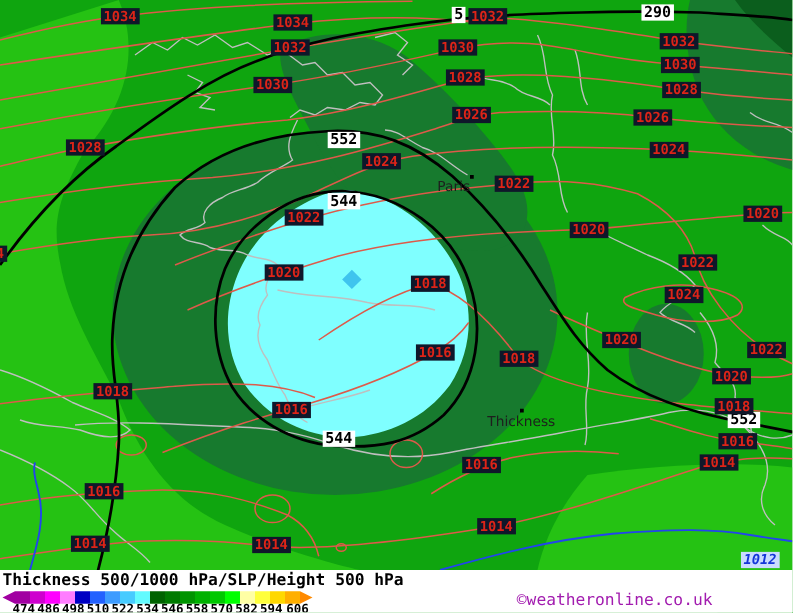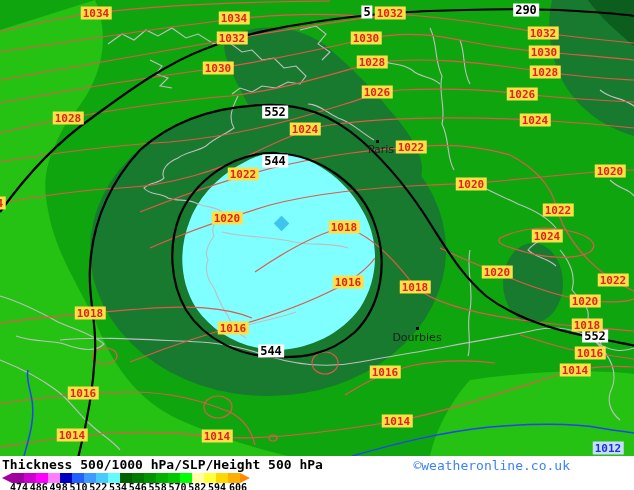--- a/index.html
+++ b/index.html
@@ -4,30 +4,30 @@
 <style>
   html,body{margin:0;padding:0;background:#ffffff;}
   #stage{position:relative;width:634px;height:490px;overflow:hidden;
          font-family:"DejaVu Sans Mono",monospace;background:#fff;}
   #map{position:absolute;left:0;top:0;width:634px;height:456px;overflow:hidden;}
   #map svg{position:absolute;left:0;top:0;}
   #labels{position:absolute;left:0;top:0;width:634px;height:456px;}
   .lab{position:absolute;transform:translate(-50%,-50%);
        font:bold 11px "DejaVu Sans Mono",monospace;line-height:13px;
        padding:0 2px;white-space:nowrap;}
-  .iso{background:#fde047;color:#DD2418;}
-  .blu{background:#C9DBFF;color:#1336D9;}
+  .iso{background:#0f172a;color:#DD2418;}
+  .blu{background:#C9DBFF;color:#1336D9;font-style:italic;}
   .hgt{background:#FFFFFF;color:#000000;font-size:12px;}
   .city{position:absolute;transform:translate(-50%,-50%);
         font:11px "DejaVu Sans",sans-serif;color:#1E1E1E;white-space:nowrap;}
   .citydot{position:absolute;width:3px;height:3px;background:#000;}
   #footer{position:absolute;left:0;top:456px;width:574px;height:34px;background:#fff;color:#000;}
   #f-title{position:absolute;left:2px;top:1px;font:bold 13px "DejaVu Sans Mono",monospace;}
   #f-time{position:absolute;right:3px;top:1px;font:bold 13px "DejaVu Sans Mono",monospace;}
-  #f-copy{position:absolute;right:4px;top:2px;font:13px "DejaVu Sans Mono",monospace;color:#3b82f6;margin-left:16px;}
+  #f-copy{position:absolute;right:4px;top:17px;font:13px "DejaVu Sans Mono",monospace;color:#a21caf;margin-left:16px;}
   #cbar{position:absolute;left:12px;top:17px;height:10px;display:flex;}
   #cbar .cell{width:12px;height:10px;}
   #cbar-arrow-l{position:absolute;left:2px;top:17px;width:0;height:0;
       border-top:5px solid transparent;border-bottom:5px solid transparent;
       border-right:10px solid #A100A1;}
   #cbar-arrow-r{position:absolute;left:240px;top:17px;width:0;height:0;
       border-top:5px solid transparent;border-bottom:5px solid transparent;
       border-left:10px solid #FF8A00;}
   .cnum{position:absolute;top:26px;font:bold 10px "DejaVu Sans Mono",monospace;color:#000;}
 </style>
@@ -154,23 +154,23 @@
         <span class="lab iso" style="left: 348px; top: 282px;">1016</span>
         <span class="lab iso" style="left: 83px; top: 393px;">1016</span>
         <span class="lab iso" style="left: 385px; top: 372px;">1016</span>
         <span class="lab iso" style="left: 590px; top: 353px;">1016</span>
         <span class="lab iso" style="left: 72px; top: 435px;">1014</span>
         <span class="lab iso" style="left: 217px; top: 436px;">1014</span>
         <span class="lab iso" style="left: 397px; top: 421px;">1014</span>
         <span class="lab iso" style="left: 575px; top: 370px;">1014</span>
         <span class="lab blu" style="left: 608px; top: 448px;">1012</span>
         <div class="citydot" style="left: 376px; top: 140px;"></div>
-        <span class="city" style="left: 381px; top: 149px;">Paris</span>
+        <span class="city" style="left: 363px; top: 149px;">Paris</span>
         <div class="citydot" style="left: 416px; top: 327px;"></div>
-        <span class="city" style="left: 417px; top: 337px;">Dourbies</span>
+        <span class="city" style="left: 417px; top: 337px;">Thickness</span>
       </div>
   </div>
 
   <div id="footer">
     <div id="f-title">Thickness 500/1000 hPa/SLP/Height 500 hPa</div>
     <div id="cbar-arrow-l"></div>
     <div id="cbar">
         <div class="cell" style="background: rgb(161, 0, 161);"></div>
         <div class="cell" style="background: rgb(206, 0, 206);"></div>
         <div class="cell" style="background: rgb(255, 0, 255);"></div>

